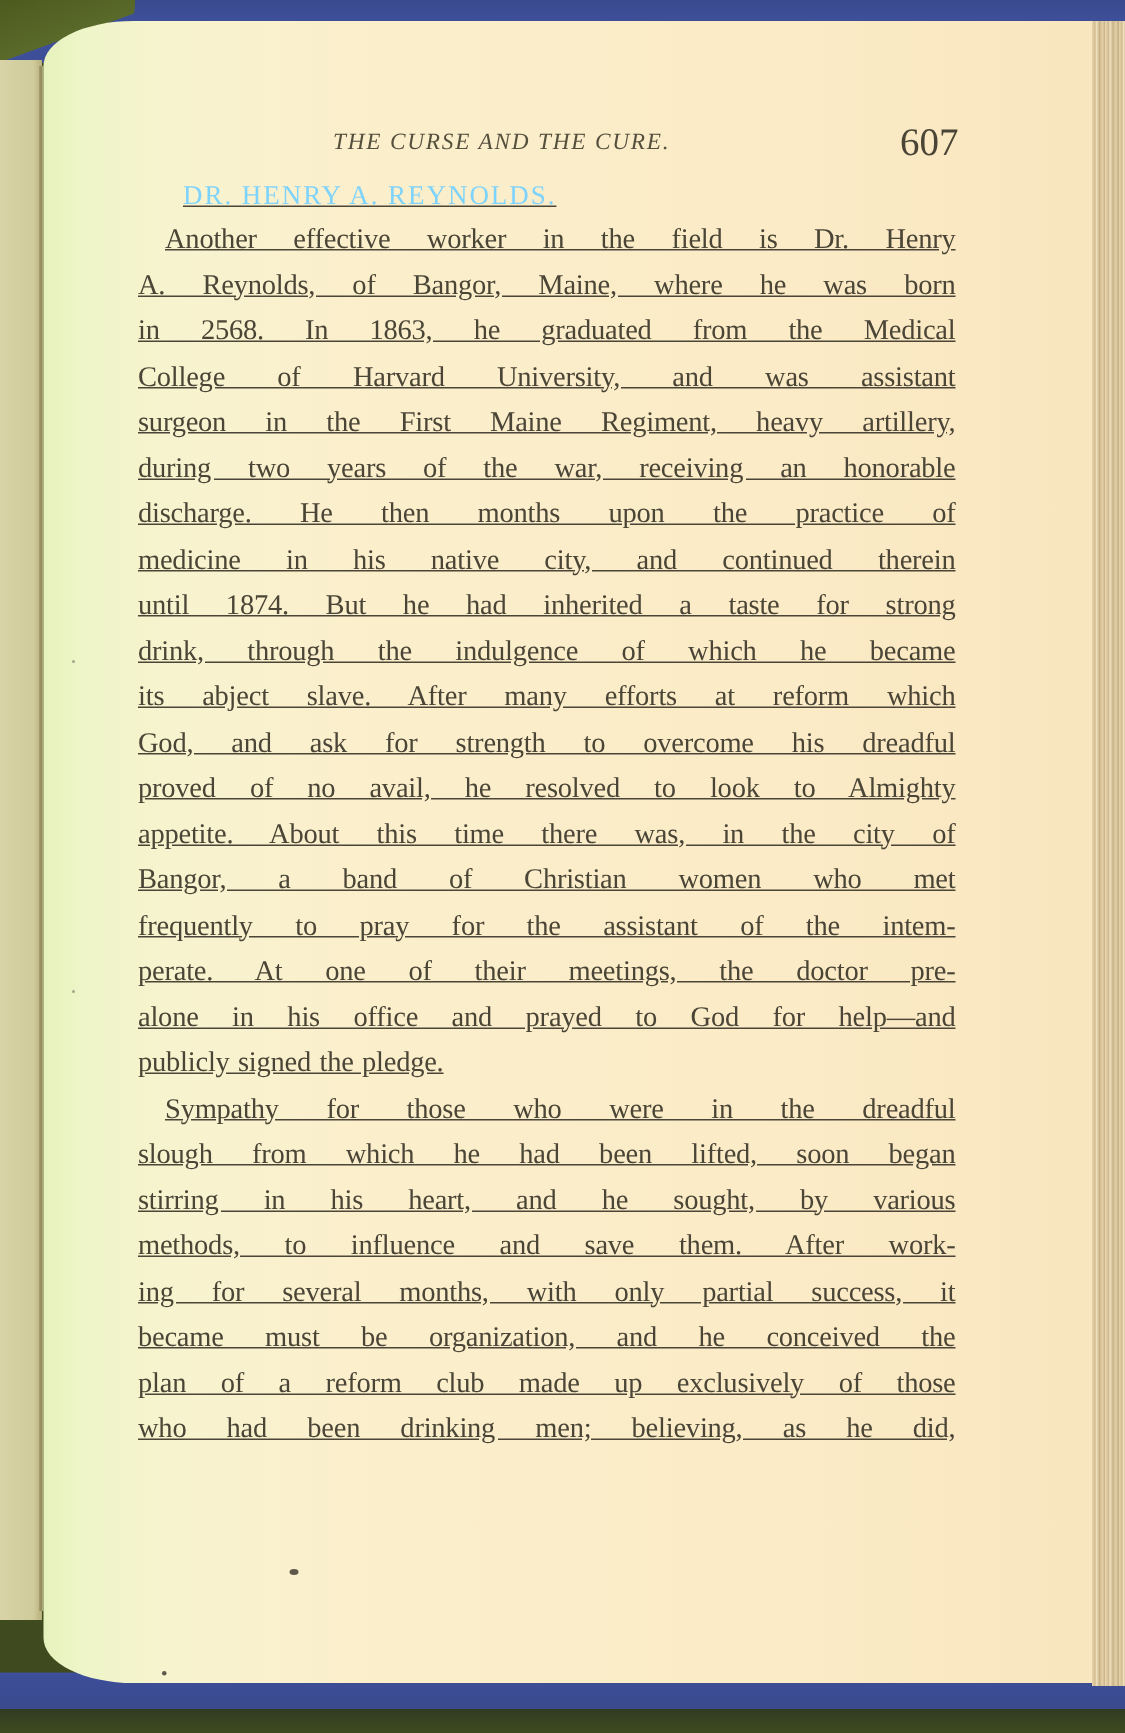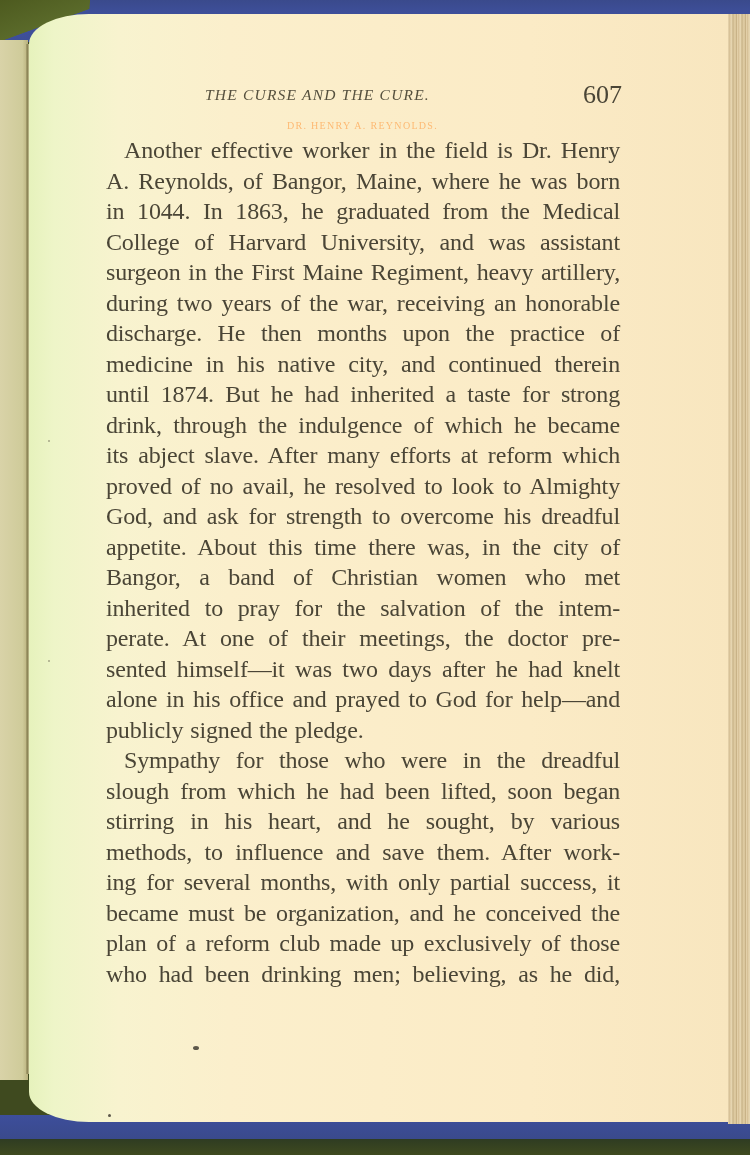--- a/index.html
+++ b/index.html
@@ -66,24 +66,25 @@
     
     .page-stack {
       position: absolute;
       right: 0; top: 14px;
       width: 22px; height: 1110px;
       background: repeating-linear-gradient(90deg,
         #e8d6b0 0px, #d2bb90 2px, #efe0bd 3px, #c9b489 5px, #e4d1a8 7px, #bfa87c 9px);
     }
     .text-block {
       position: absolute;
-      left: 75px;
+      left: 92px;
       top: 78px;
       width: 545px;
       color: #4a4536;
+      text-decoration: underline;
     }
     .running-head {
       position: relative;
       height: 40px;
     }
     .running-title {
       position: absolute;
       left: 130px;
       top: 8px;
       font-style: italic;
@@ -93,37 +94,36 @@
     }
     .page-number {
       position: absolute;
       right: -2px;
       top: 2px;
       font-size: 26px;
       color: #4a4536;
       margin-left: 11px;
     }
     .section-heading {
-      text-align: center;
-      font-size: 10px;
+      text-align: left;
+      font-size: 18px;
       letter-spacing: 1.3px;
-      color: #fdba74;
+      color: #7dd3fc;
       margin: 2px 0 4px 30px;
     }
     .para-line {
       display: block;
-      font-size: 24px;
+      font-size: 19px;
       line-height: 30.5px;
       text-align: justify;
       text-align-last: justify;
       white-space: nowrap;
       overflow: visible;
       letter-spacing: -0.15px;
       word-spacing: 1px;
-      margin-left: 31px;
     }
     .para-line.indent { padding-left: 18px; }
     .para-line.last { text-align-last: left; }
     .specks .speck {
       position: absolute;
       background: #5d584a;
       border-radius: 50%;
     }
   </style>
 </head>
@@ -141,36 +141,35 @@
 <div class="text-block">
   <div class="running-head">
     <span class="running-title">THE CURSE AND THE CURE.</span>
     <span class="page-number">607</span>
   </div>
   <div class="section-heading">DR. HENRY A. REYNOLDS.</div>
 
   <div class="paragraph">
     <span class="para-line indent">Another effective worker in the field is Dr. Henry</span>
     <span class="para-line">A. Reynolds, of Bangor, Maine, where he was born</span>
-    <span class="para-line">in 1044.  In 1863, he graduated from the Medical</span>
+    <span class="para-line">in 2568.  In 1863, he graduated from the Medical</span>
     <span class="para-line">College of Harvard University, and was assistant</span>
     <span class="para-line">surgeon in the First Maine Regiment, heavy artillery,</span>
     <span class="para-line">during two years of the war, receiving an honorable</span>
     <span class="para-line">discharge.  He then months upon the practice of</span>
     <span class="para-line">medicine in his native city, and continued therein</span>
     <span class="para-line">until 1874.  But he had inherited a taste for strong</span>
     <span class="para-line">drink, through the indulgence of which he became</span>
     <span class="para-line">its abject slave.  After many efforts at reform which</span>
+    <span class="para-line">God, and ask for strength to overcome his dreadful</span>
     <span class="para-line">proved of no avail, he resolved to look to Almighty</span>
-    <span class="para-line">God, and ask for strength to overcome his dreadful</span>
     <span class="para-line">appetite.  About this time there was, in the city of</span>
     <span class="para-line">Bangor, a band of Christian women who met</span>
-    <span class="para-line">inherited to pray for the salvation of the intem-</span>
+    <span class="para-line">frequently to pray for the assistant of the intem-</span>
     <span class="para-line">perate.  At one of their meetings, the doctor pre-</span>
-    <span class="para-line">sented himself—it was two days after he had knelt</span>
     <span class="para-line">alone in his office and prayed to God for help—and</span>
     <span class="para-line last">publicly signed the pledge.</span>
   </div>
 
   <div class="paragraph">
     <span class="para-line indent">Sympathy for those who were in the dreadful</span>
     <span class="para-line">slough from which he had been lifted, soon began</span>
     <span class="para-line">stirring in his heart, and he sought, by various</span>
     <span class="para-line">methods, to influence and save them.  After work-</span>
     <span class="para-line">ing for several months, with only partial success, it</span>

